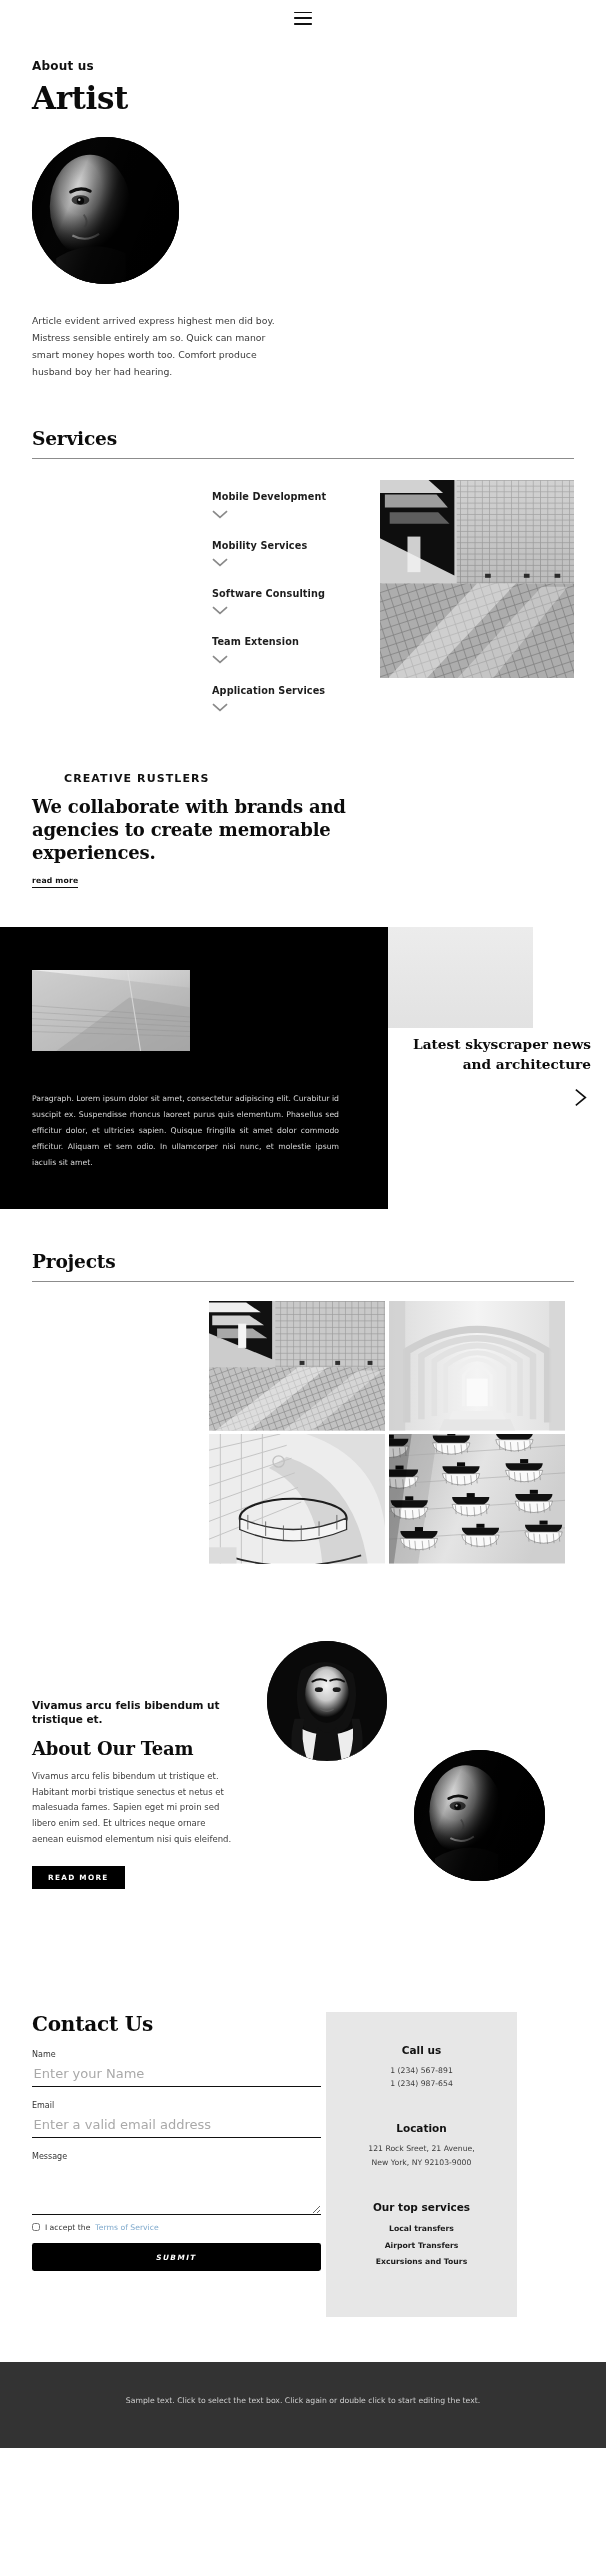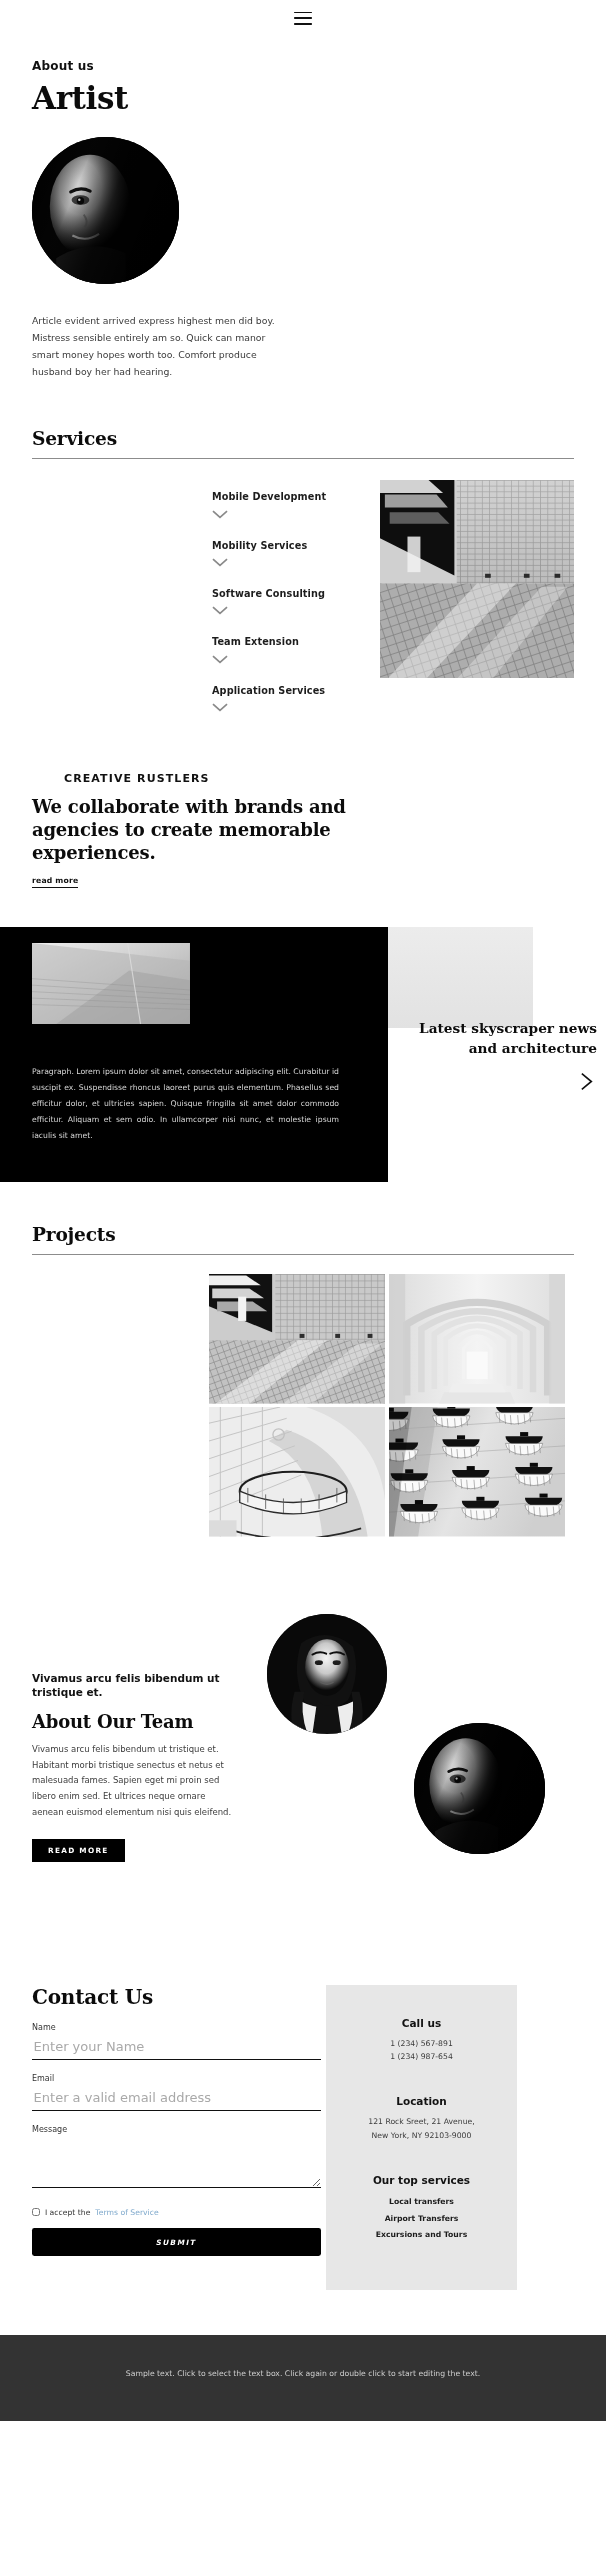--- a/index.html
+++ b/index.html
@@ -83,37 +83,37 @@
   }
   .read-more-link {
     display:inline-block; margin-top:11.3px; font-size:7.7px; font-weight:700;
     color:#111; border-bottom:1.2px solid #111; padding-bottom:1.6px;
     text-decoration:none; letter-spacing:0.2px;
   }
 
   
   .darkwrap { margin-top:39px; position:relative; }
   .darkblock {
-    width:388px; background:#000; color:#fff; padding:16px 32px 37px 32px;
+    width:388px; background:#000; color:#fff; padding:43px 32px 37px 32px;
     position:relative; z-index:2;
   }
   .dark-img {
     width:158px; height:81px; margin-bottom:40px; overflow:hidden;
   }
   .dark-copy {
     font-size:7.7px; line-height:2.1; color:#d8d8d8; text-align:justify;
     max-width:307px;
   }
   .greypanel {
     position:absolute; right:73px; top:0; width:146px; height:101px;
     background:linear-gradient(180deg,#ececec 0%,#e2e2e2 100%); z-index:1;
   }
   .latest {
-    position:absolute; right:0; top:92px; width:218px;
-    text-align:right; padding-right:9px; z-index:3;
+    position:absolute; right:0; top:108px; width:218px;
+    text-align:right; padding-right:15px; z-index:3;
   }
   .latest-title {
     font-family:"DejaVu Serif", serif; font-size:13.7px; line-height:1.45;
     font-weight:700; color:#0c0c0c;
   }
   .arrow-next {
     display:block; margin-left:auto; margin-top:13px; width:21px; height:21px;
   }
 
   
@@ -159,21 +159,21 @@
   .field { margin-top:14.6px; }
   .field-label { font-size:8px; color:#333; font-weight:400; }
   .field input, .field textarea {
     display:block; width:100%; border:none; border-bottom:1.1px solid #111;
     outline:none; background:transparent; font-size:13px; color:#222;
     font-family:"DejaVu Sans", sans-serif; padding:6.5px 1.6px 4.9px 1.6px;
   }
   .field input::placeholder, .field textarea::placeholder { color:#a9a9a9; }
   .field textarea { height:52px; resize:vertical; }
   .field-label.msg { margin-bottom:1.6px; display:block; }
-  .tos { margin-top:20px; display:flex; align-items:center; gap:4.9px; font-size:7.7px; color:#333; }
+  .tos { margin-top:8px; display:flex; align-items:center; gap:4.9px; font-size:7.7px; color:#333; }
   .tos input { width:8px; height:8px; margin:0; }
   .tos a { color:#7fa9cc; text-decoration:none; }
   .submit-btn {
     margin-top:11.3px; width:100%; background:#000; color:#fff; border:none;
     padding:9.7px 0; font-size:7.3px; font-weight:700; letter-spacing:1.5px;
     border-radius:2.4px; cursor:pointer; font-family:"DejaVu Sans", sans-serif;font-style:italic;
   }
   .contact-side {
     flex:0 0 191px; width:191px; background:#e7e7e7; padding:32px 14.6px 47px 14.6px;
     text-align:center; align-self:stretch;

